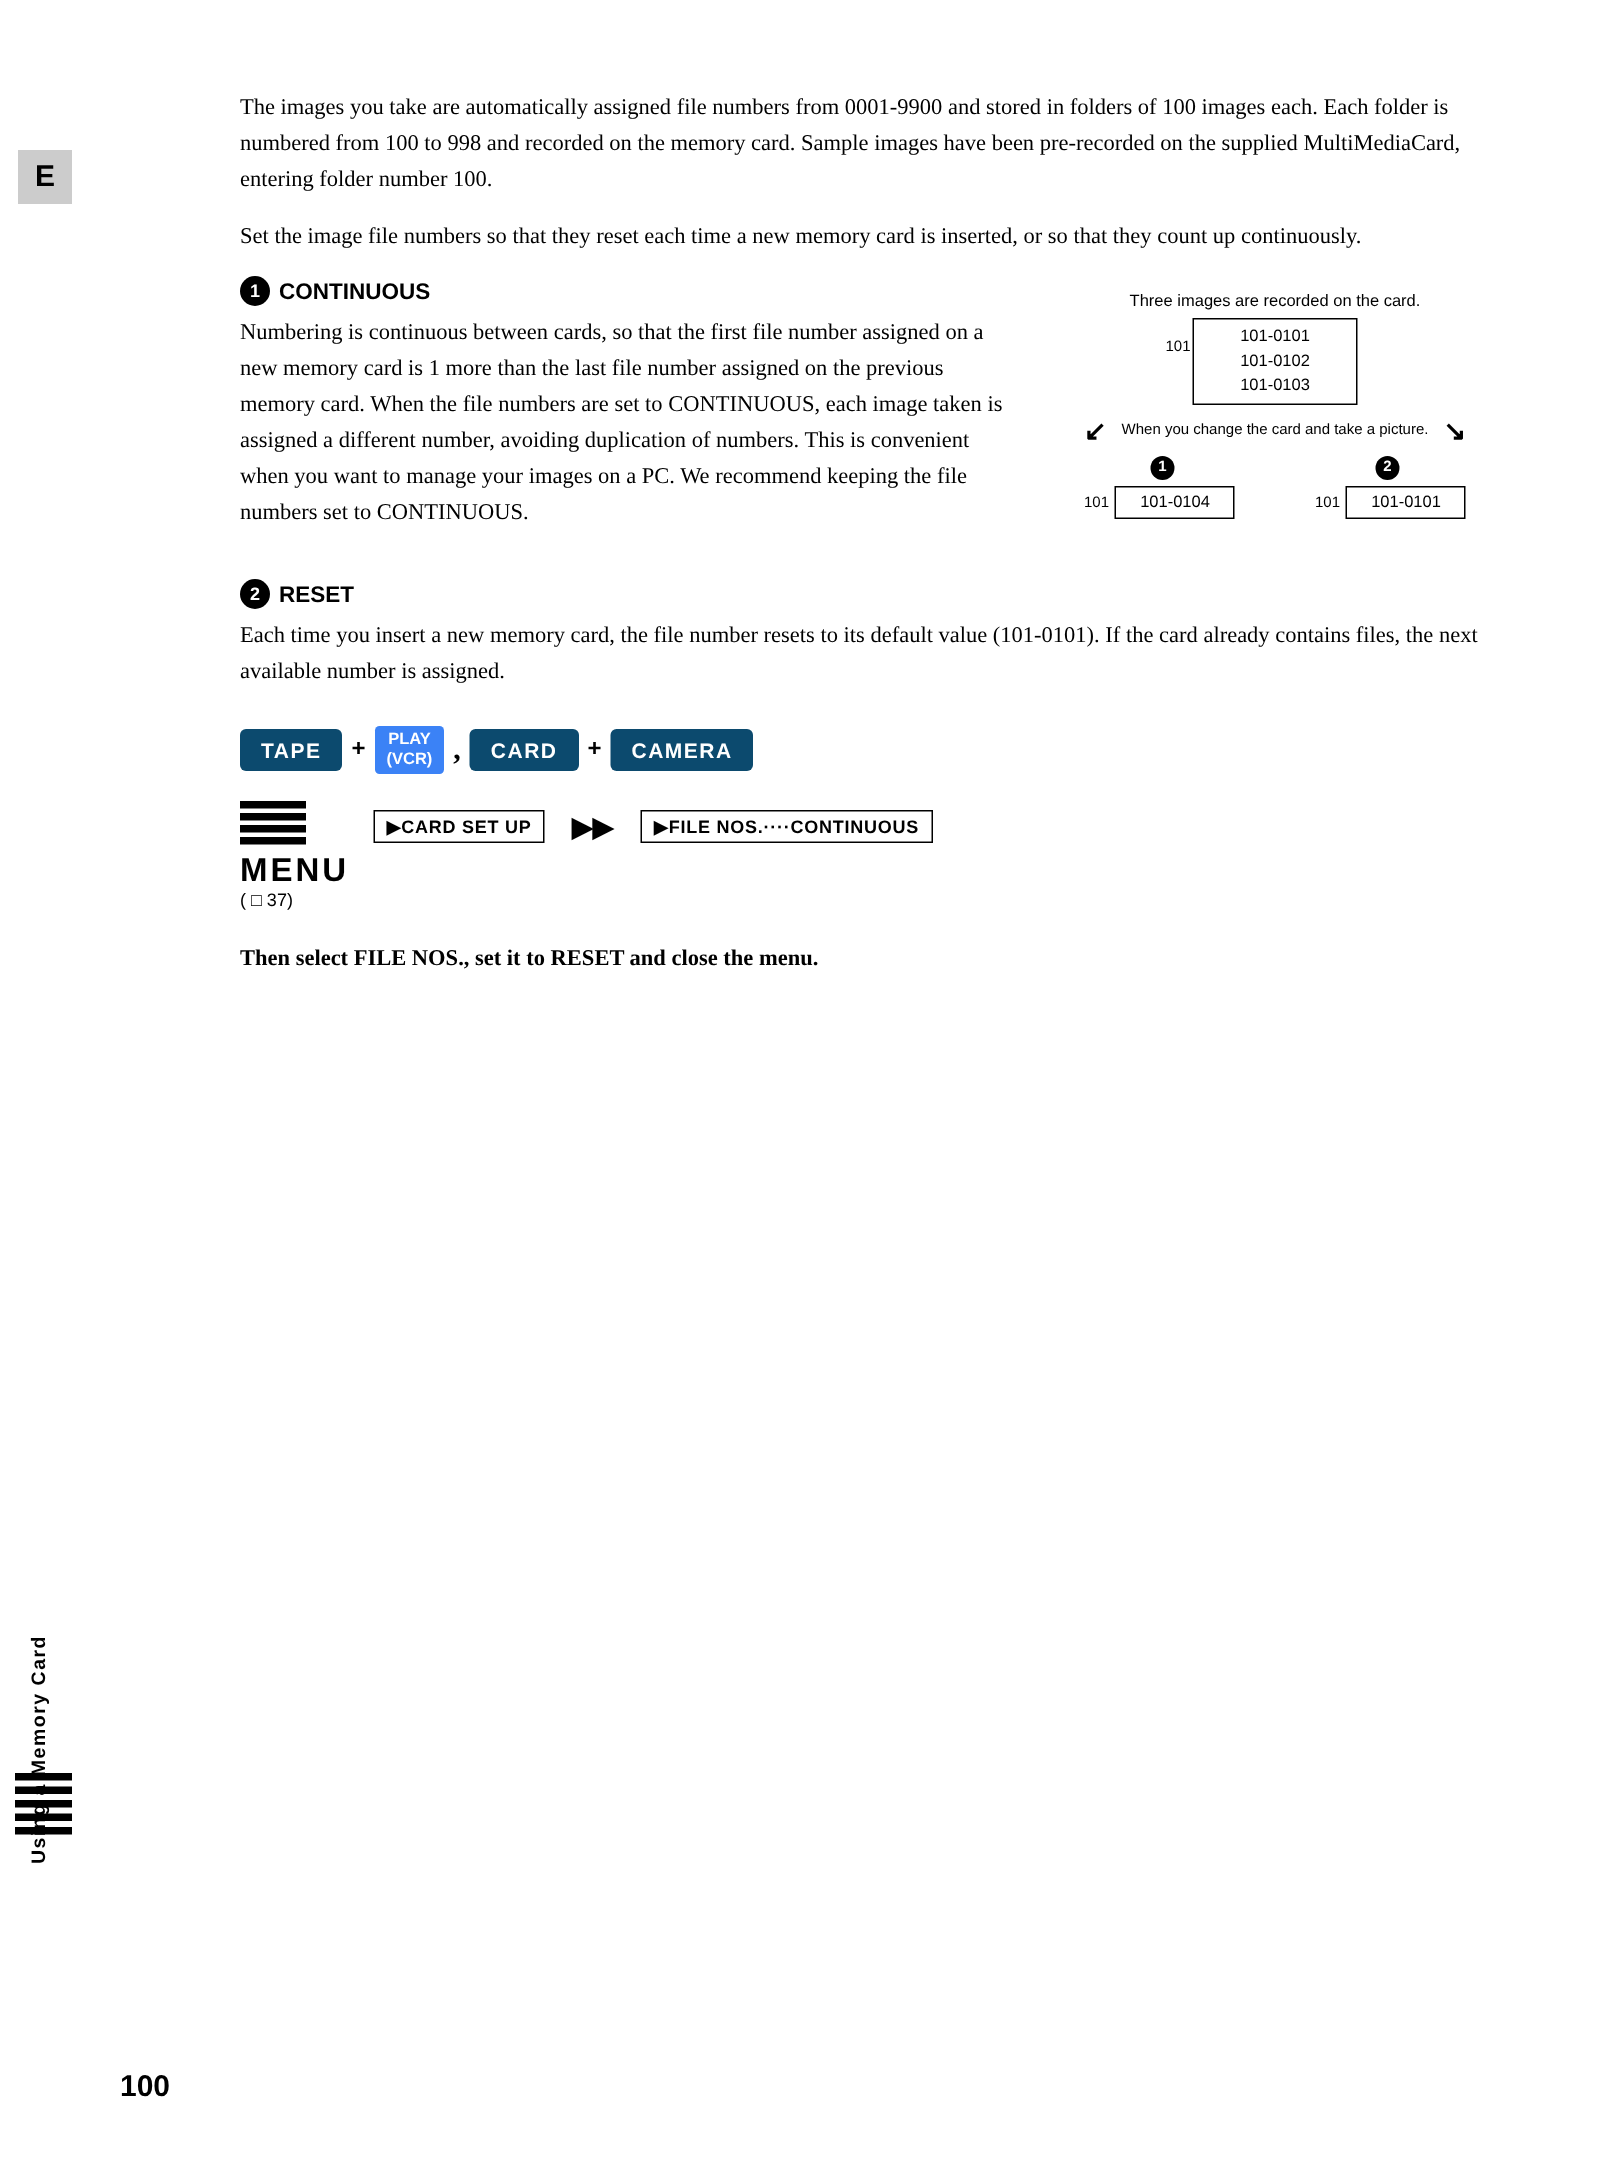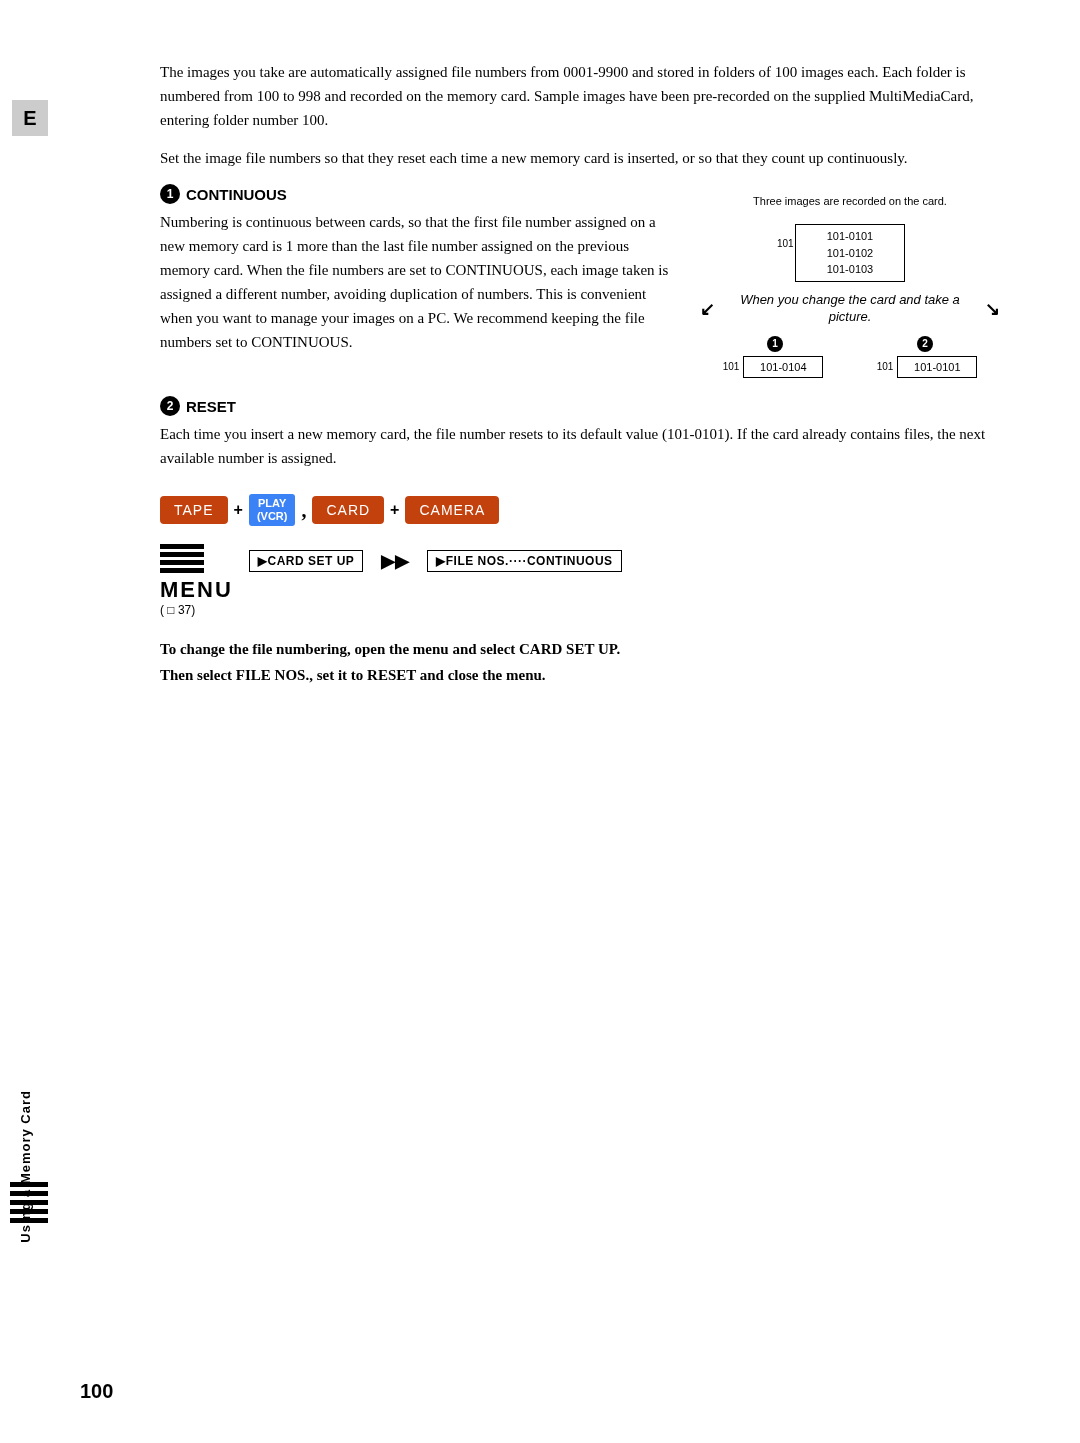--- a/index.html
+++ b/index.html
@@ -142,37 +142,37 @@
       border-radius: 50%;
       background: #000;
       color: #fff;
       font-size: 12px;
       font-weight: bold;
       flex-shrink: 0;
     }
     .diagram-top-label {
       font-size: 11px;
       text-align: center;
-      margin-bottom: 16px;
+      margin-bottom: 4px;
       line-height: 1.3;
     }
 
     
     .button-row {
       display: flex;
       align-items: center;
       gap: 6px;
       margin: 24px 0 18px 0;
       flex-wrap: wrap;
     }
     .btn-dark {
-      background: #c2410c;
+      background: #0c4a6e;
       color: #fff;
       font-family: Arial, sans-serif;
-      font-weight: normal;
+      font-weight: bold;
       font-size: 14px;
       padding: 6px 14px;
       border-radius: 4px;
       letter-spacing: 1px;
     }
     .btn-dark-small {
       background: #3b82f6;
       color: #fff;
       font-family: Arial, sans-serif;
       font-weight: bold;
@@ -247,25 +247,24 @@
       gap: 8px;
     }
     .bottom-card-item {
       display: flex;
       flex-direction: column;
       align-items: center;
       font-size: 10px;
       font-family: Arial, sans-serif;
     }
     .change-text {
-      font-size: 13px;
+      font-size: 10px;
       text-align: center;
       margin: 4px 0;
       line-height: 1.3;
-      font-style: italic;
     }
 
     
     .side-stripes {
       position: absolute;
       left: 10px;
       bottom: 220px;
       display: flex;
       flex-direction: column;
       gap: 4px;
@@ -393,21 +392,20 @@
       </div>
 
       <div style="display:flex; align-items:center; gap:18px; margin-top:6px; flex-wrap:wrap;">
         <div class="menu-item-box">▶CARD SET UP</div>
         <span style="font-size:18px; font-weight:bold;">▶▶</span>
         <div class="menu-item-box">▶FILE NOS.····CONTINUOUS</div>
       </div>
     </div>
 
     <div class="instructions">
-      <div>To change the file numbering, open the menu and select CARD SET UP.</div>
       <div>Then select FILE NOS., set it to RESET and close the menu.</div>
     </div>
 
   </div>
 
   <div class="page-number">100</div>
 
 </div>
 
 </body></html>

